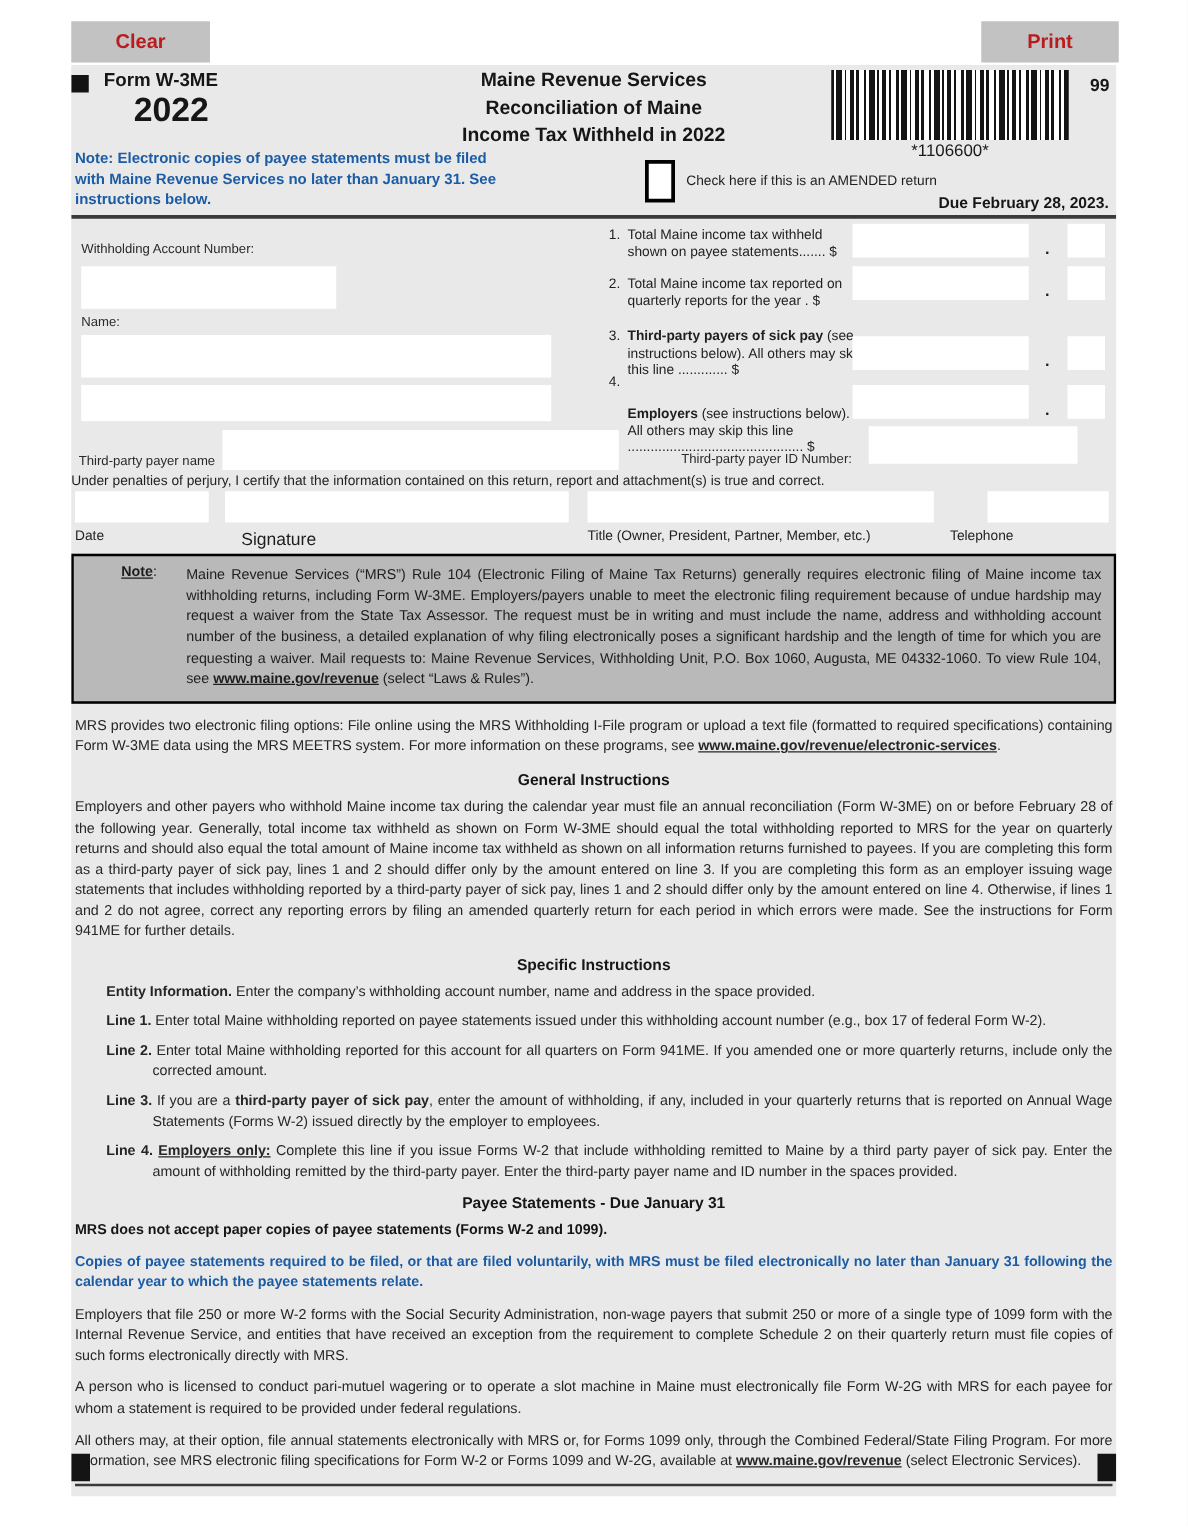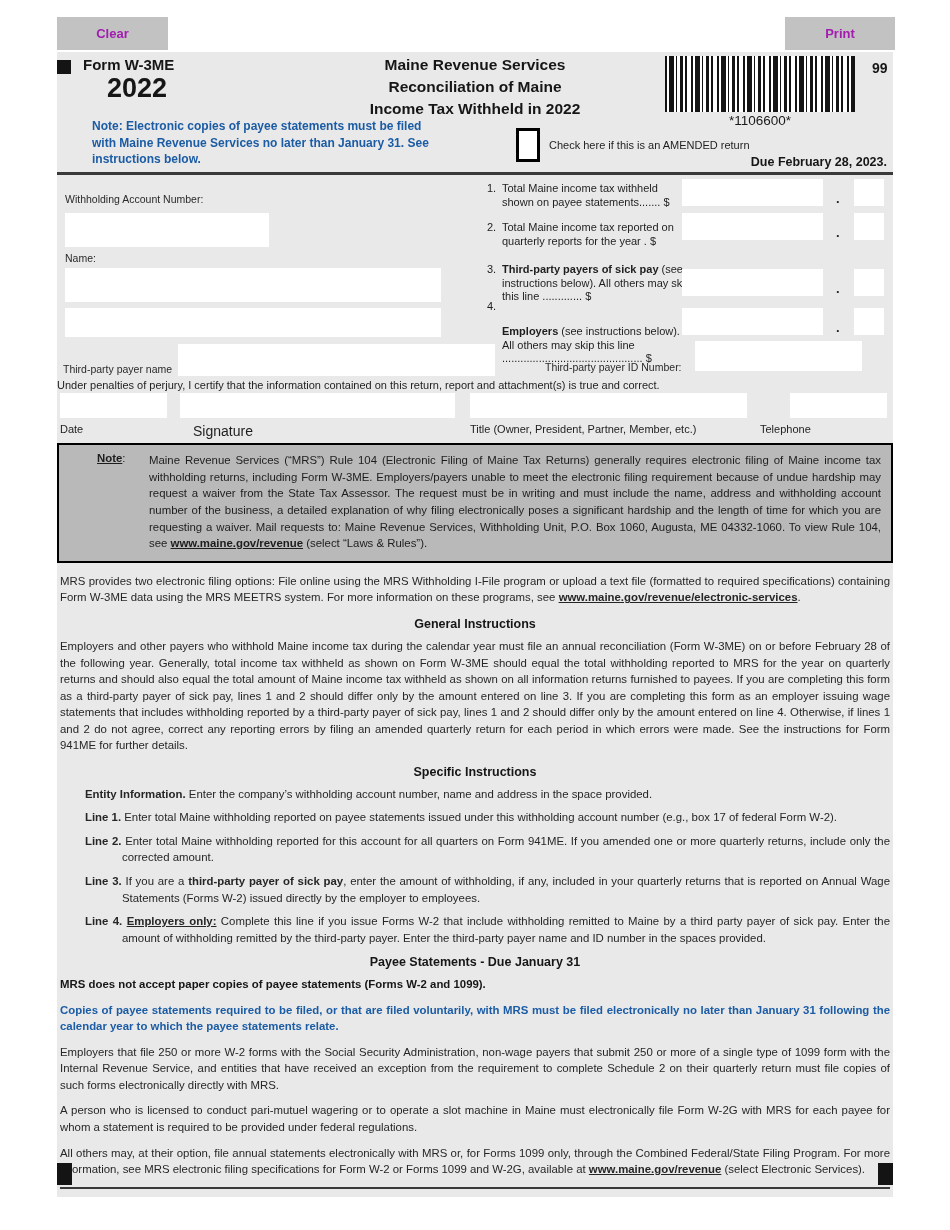--- a/index.html
+++ b/index.html
@@ -1,40 +1,40 @@
 <!DOCTYPE html>
 <html><head>
 <meta charset="utf-8">
 <style>
   * { box-sizing: border-box; }
   html,body { margin:0; padding:0; background:#fff; }
   .page { position:relative; width:950px; height:1230px; background:#ffffff;
           font-family:"Liberation Sans", sans-serif; color:#222; overflow:hidden; }
   .btn { position:absolute; background:#c2c2c2; border:none; font-family:inherit;
-         font-weight:bold; font-size:13px; color:#a21caf; cursor:pointer;text-align:center; }
+         font-weight:bold; font-size:16px; color:#b91c1c; cursor:pointer;text-align:center; }
   #btn-clear { left:57px; top:17px; width:111px; height:33px; }
   #btn-print { left:785px; top:17px; width:110px; height:33px; }
   .form { position:absolute; left:57px; top:52px; width:836px; height:1145px;
           background:#e9e9e9; overflow:hidden; }
   .abs { position:absolute; }
   .b { font-weight:bold; }
   .u { text-decoration:underline; }
   .blue { color:#1b5ca5; }
   .sq { background:#141414; }
   .top { position:relative; height:391px; font-size:11px; color:#1e1e1e; }
   .title { left:230px; top:2px; width:376px; text-align:center; font-weight:bold;
            font-size:15.5px; line-height:1.42; color:#161616; }
   .formname { left:26px; top:4px; font-weight:bold; font-size:15px; color:#161616; }
   .year { left:50px; top:21px; font-weight:bold; font-size:27px; color:#161616; }
   .barcode { left:608px; top:4px; width:190px; height:56px; background:
      repeating-linear-gradient(90deg,#141414 0 2px,#fff 2px 4px,#141414 4px 9px,#fff 9px 11px,
        #141414 11px 12px,#fff 12px 15px,#141414 15px 18px,#fff 18px 20px,#141414 20px 22px,#fff 22px 26px); }
   .barcode-text { left:608px; top:61px; width:190px; text-align:center; font-size:13.5px; color:#1a1a1a; }
   .pagecode { left:815px; top:8px; font-weight:bold; font-size:14px; color:#161616; }
-  .efile-note { left:3px; top:66px; width:338px; font-weight:bold; font-size:12px; line-height:1.38;margin-left:32px; }
+  .efile-note { left:3px; top:66px; width:338px; font-weight:bold; font-size:12px; line-height:1.38; }
   .chk { left:459px; top:76px; width:24px; height:34px; background:#fff; border:3px solid #000; cursor:pointer; }
   .chk-label { left:492px; top:87px; font-size:11px; }
   .due { left:500px; top:103px; width:330px; text-align:right; font-weight:bold; font-size:12.5px; color:#161616; }
   .divider1 { left:0; top:120px; width:836px; height:3px; background:#3a3a3a; }
   .flabel { font-size:10.5px; color:#2a2a2a; }
   input.box { position:absolute; background:#fff; border:none; font-family:inherit;
               font-size:13px; padding:0 4px; }
   .lnum { width:14px; }
   .llabel { width:190px; line-height:1.23; }
   .dot { font-weight:bold; font-size:13px; }

